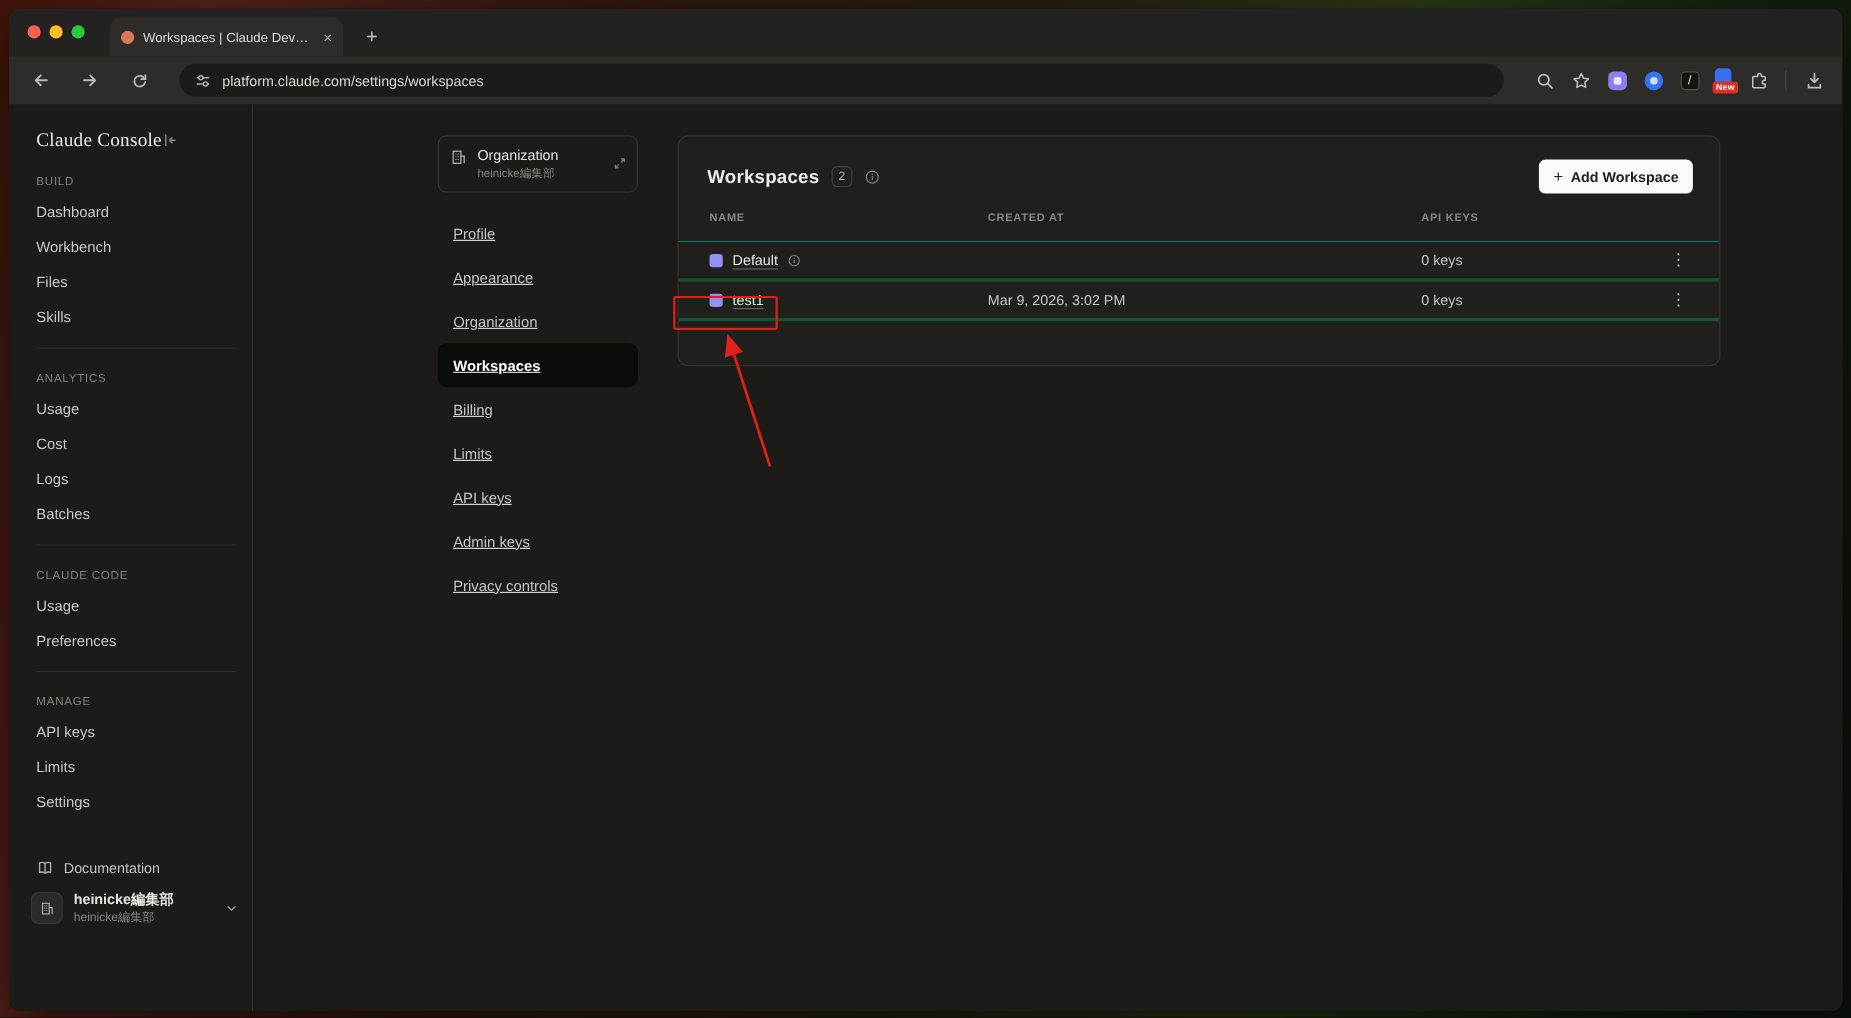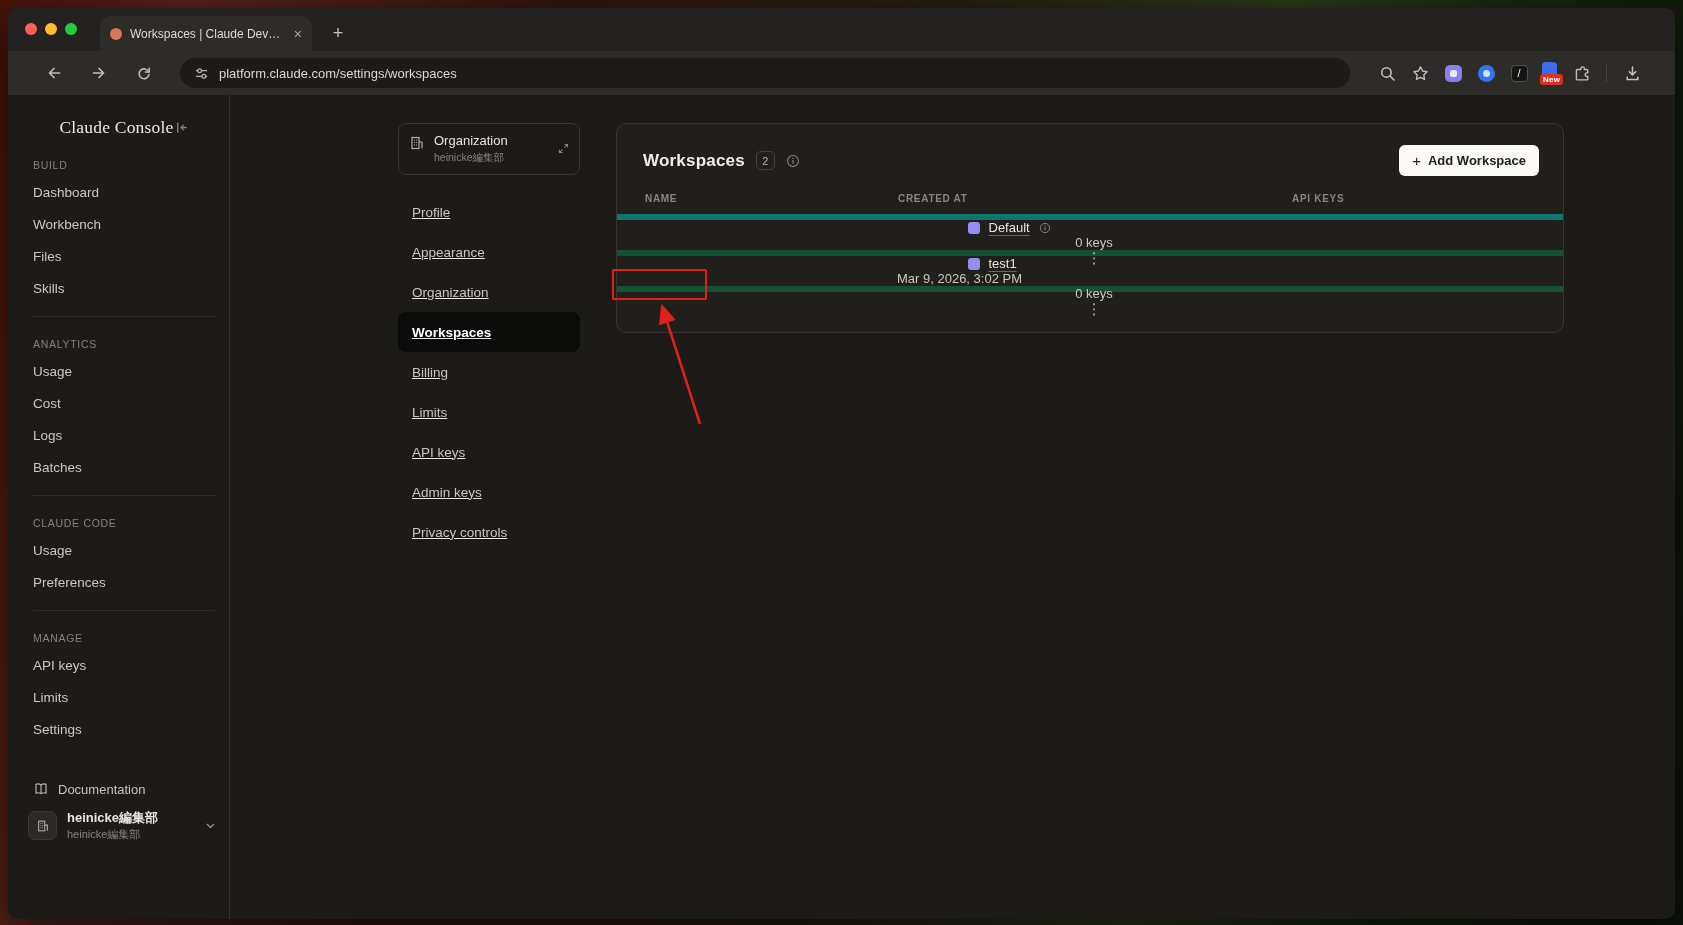--- a/index.html
+++ b/index.html
@@ -23,21 +23,21 @@
   .tab{
     margin-left:74px; width:212px; height:35px; background:#2e2c29; border-radius:10px 10px 0 0;
     display:flex; align-items:center; gap:8px; padding:0 10px; color:#dddbd6; font-size:12px;
   }
   .tab-title{ flex:1; white-space:nowrap; overflow:hidden; text-overflow:ellipsis; }
   .tab-close{ color:#aoa; color:#aba8a4; font-size:14px; cursor:default; }
   .favicon{ width:12px; height:12px; border-radius:50%; background:var(--brand-orange,#d97757); flex:none; }
   .newtab{ width:28px; height:28px; margin:0 0 4px 12px; display:flex; align-items:center; justify-content:center;
     color:#c5c2be; font-size:18px; border-radius:50%; }
 
-  .navbar{ height:44px; background:#2e2c29; display:flex; align-items:center; padding:0 31px; gap:15px; }
+  .navbar{ height:44px; background:#2e2c29; display:flex; align-items:center; padding:0 14px; gap:15px; }
   .nav-btn{ width:30px; height:30px; display:flex; align-items:center; justify-content:center; border-radius:50%; color:#bdbab5; flex:none; }
   .nav-btn svg{ display:block; }
   .urlbar{
     flex:1; height:30px; margin:0 10px 0 6px; background:#1d1b19; border-radius:15px;
     display:flex; align-items:center; gap:10px; padding:0 14px; min-width:0;
   }
   .url-text{ color:#dad8d3; font-size:13px; white-space:nowrap; overflow:hidden; }
   .toolbar-icons{ display:flex; align-items:center; gap:9px; flex:none; }
   .ticon{ width:24px; height:24px; display:flex; align-items:center; justify-content:center; color:#c2bfba; position:relative; }
   .ext-purple{ width:17px; height:17px; border-radius:5px; background:#8b7ff0; }
@@ -49,21 +49,21 @@
   .ext-new-icon{ position:absolute; left:2px; top:1px; width:15px; height:15px; border-radius:4px; background:#3a6df0; }
   .ext-new-badge{ position:absolute; left:0; bottom:0; background:#d93025; color:#fff; font-size:8px; font-weight:700;
     padding:1px 3px; border-radius:3px; letter-spacing:.2px; }
   .vdiv{ width:1px; height:18px; background:#4a4743; margin:0 4px; }
 
   
   .content{ display:flex; height:calc(100% - 87px); background:#1c1b18; color:#e9e6e0; }
 
   
   .sidebar{ position:relative; width:222px; flex:none; border-right:1px solid #34312b; padding:22px 14px 0 25px; }
-  .logo-row{ display:flex; align-items:center; justify-content:center; }
+  .logo-row{ display:flex; align-items:center; justify-content:flex-start; }
   .logo{ font-family:"Liberation Serif", serif; font-size:17.5px; letter-spacing:.2px; color:#edeae4; font-weight:500; }
   .collapse{ color:#8a867e; display:flex; }
   .side-label{ margin:21px 0 5px; font-size:10.5px; letter-spacing:.7px; color:#85827a; }
   .side-item{ padding:8.5px 0; font-size:13.5px; color:#cbc8c2; cursor:default; }
   .side-div{ height:1px; background:#312e29; margin:12px 0 3px; }
   .doc-row{ position:absolute; left:25px; bottom:122px; display:flex; align-items:center; gap:9px; color:#c6c3bd; font-size:13px; }
   .account{ position:absolute; left:20px; right:12px; bottom:78px; display:flex; align-items:center; gap:10px; }
   .avatar{ width:29px; height:29px; flex:none; border-radius:7px; background:#2c2a26; border:1px solid #3c3933;
     display:flex; align-items:center; justify-content:center; color:#b3b0a9; }
   .acct-name{ font-size:13px; font-weight:700; color:#e9e6e0; line-height:1.25; }
@@ -89,27 +89,27 @@
   .panel-title-row{ display:flex; align-items:center; gap:11px; }
   .panel-title{ font-size:17px; font-weight:700; color:#f1eee9; letter-spacing:.2px; }
   .count-badge{ min-width:19px; height:19px; padding:0 4px; border:1px solid #45423c; border-radius:5px;
     font-size:11px; color:#b8b5ae; display:flex; align-items:center; justify-content:center; }
   .info-icon{ color:#8a867e; display:flex; }
   .add-btn{ height:31px; padding:0 13px; background:var(--add-button-bg,#fbfaf8); color:#21201d; border:none; border-radius:6px;
     font-size:13px; font-weight:600; display:flex; align-items:center; gap:7px; font-family:inherit; }
   .add-plus{ font-size:15px; font-weight:400; }
   .tbl{ margin-top:17px; }
   .tbl-row{ display:flex; align-items:center; padding:0 20px 0 28px; }
-  .tbl-head{ height:27px; border-bottom:6px solid #0f766e; align-items:flex-start; }
+  .tbl-head{ height:27px; border-bottom:1px solid #0f766e; align-items:flex-start; }
   .th{ font-size:10px; font-weight:700; letter-spacing:.7px; color:#8a867e; }
   .col-name{ width:253px; display:flex; align-items:center; gap:9px; }
   .col-created{ width:394px; }
   .col-keys{ flex:1; }
   .col-menu{ width:34px; display:flex; justify-content:center; }
-  .data-row{ height:36px; border-bottom:6px solid #14532d; font-size:13px; color:#cbc8c2;flex-direction:column; }
+  .data-row{ height:36px; border-bottom:3px solid #14532d; font-size:13px; color:#cbc8c2; }
   .ws-sq{ width:12px; height:12px; border-radius:3px; background:var(--accent-purple,#968ef3); flex:none; }
   .ws-link{ color:#e9e6e1; text-decoration:underline; text-decoration-color:#6b6861; text-underline-offset:3px; cursor:default; }
   .kebab{ color:#b8b5ae; font-size:15px; line-height:1; cursor:default; }
 
   
   .annot-rect{ position:absolute; left:612px; top:269px; width:95px; height:31px;
     border:2.5px solid var(--annotation-red,#e02119); border-radius:2px; pointer-events:none; }
   .annot-svg{ position:absolute; left:0; top:0; pointer-events:none; }
 </style>
 </head>

